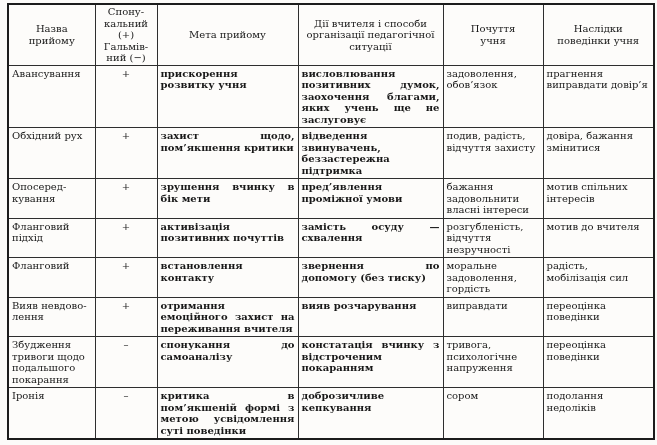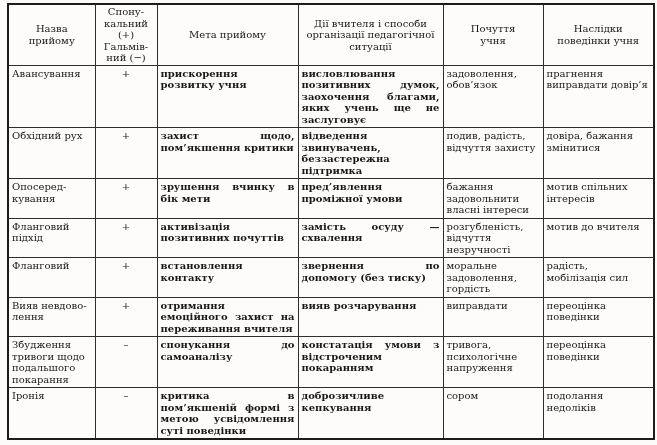--- a/index.html
+++ b/index.html
@@ -129,21 +129,21 @@
           <td class="c-feelings">виправдати</td>
           <td class="c-effects">переоцінка поведінки</td>
         </tr>
         <tr>
           <td class="c-name">Збудження
 тривоги щодо
 подальшого
 покарання</td>
           <td class="c-sign">–</td>
           <td class="c-goal">спонукання до самоаналізу</td>
-          <td class="c-actions">констатація умови з відстроченим покаранням</td>
+          <td class="c-actions">констатація вчинку з відстроченим покаранням</td>
           <td class="c-feelings">тривога, психологічне напруження</td>
           <td class="c-effects">переоцінка поведінки</td>
         </tr>
         <tr>
           <td class="c-name">Іронія</td>
           <td class="c-sign">–</td>
           <td class="c-goal">критика в пом’якшеній формі з метою усвідомлення суті поведінки</td>
           <td class="c-actions">доброзичливе кепкування</td>
           <td class="c-feelings">сором</td>
           <td class="c-effects">подолання недоліків</td>

